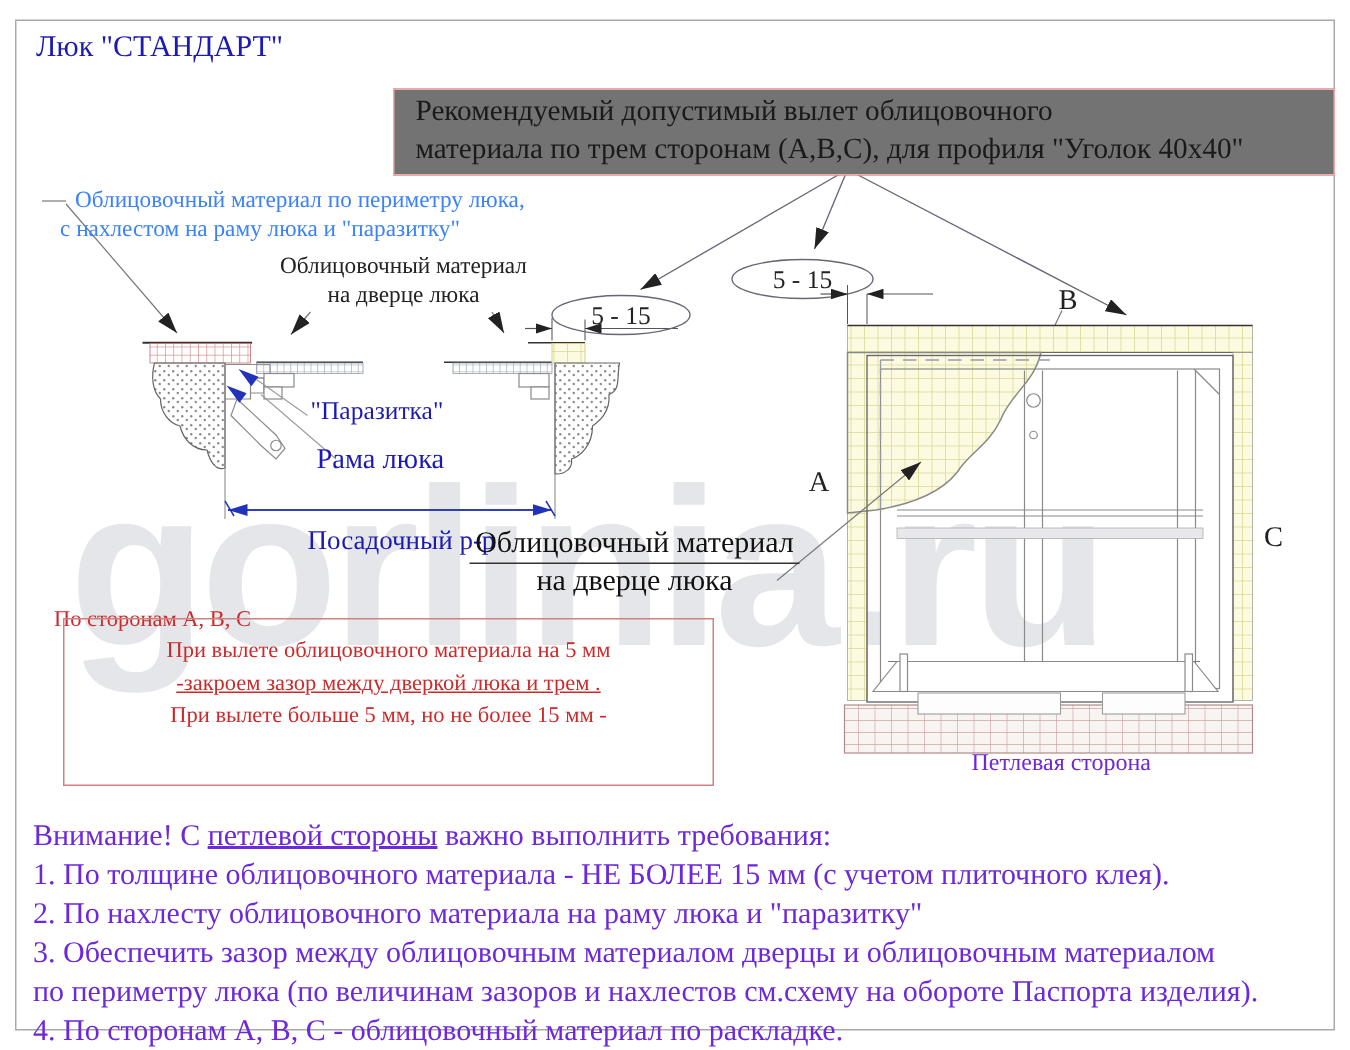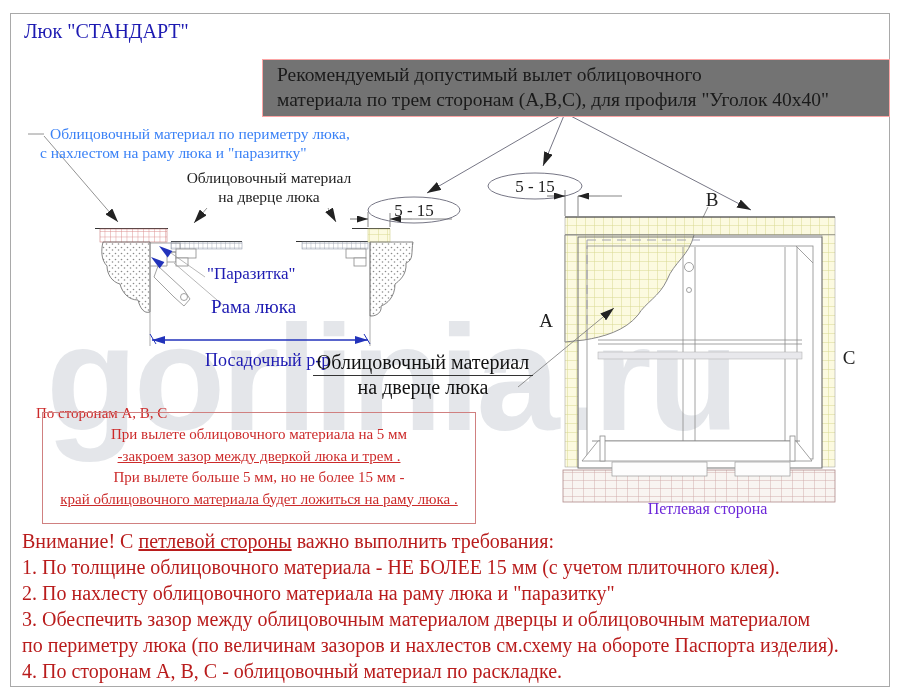--- a/index.html
+++ b/index.html
@@ -21,21 +21,21 @@
   #lab-parasitka{left:207px;top:264px;font-size:17px;}
   #lab-frame{left:211px;top:296px;font-size:19px;}
   #lab-mount{left:205px;top:318px;font-size:18px;margin-top:32px;}
   #lab-door-big{left:303px;top:351px;width:240px;text-align:center;font-size:20px;line-height:23px;color:#111;}
   #lab-door-big .u{display:inline-block;border-bottom:1px solid #333;padding:0 4px 1px 4px;}
   #red-heading{left:36px;top:393px;font-size:15px;color:#cc2a2a;margin-top:12px;}
   #red-box{left:42px;top:412px;width:434px;height:112px;border:1px solid #d08080;
            font-size:15px;line-height:21.5px;text-align:center;color:#cc2a2a;padding-top:11px;box-sizing:border-box;}
   #red-box .ul{text-decoration:underline;}
   #lab-hinge{left:620px;top:500px;width:175px;text-align:center;font-size:16px;color:#6d28d9;}
-  #req-block{left:22px;top:528px;width:860px;font-size:20px;line-height:26px;color:#b91c1c;}
+  #req-block{left:22px;top:544px;width:860px;font-size:20px;line-height:26px;color:#6d28d9;}
   #req-block .ul{text-decoration:underline;}
   .svgtext{font-family:"Liberation Serif",serif;}
 </style>
 </head>
 <body>
 
 <div id="page">
 
   <div id="page-border" class="abs"></div>
 
@@ -213,21 +213,20 @@
     <div><span class="u">Облицовочный материал</span></div>
     <div>на дверце люка</div>
   </div>
 
   <div id="red-heading" class="abs txt">По сторонам А, В, С</div>
 
   <div id="red-box" class="abs txt">
     <div>При вылете облицовочного материала  на 5 мм</div>
     <div class="ul">-закроем зазор между дверкой люка и трем .</div>
     <div>При вылете больше 5 мм, но не более 15 мм -</div>
-    <div class="ul">край облицовочного материала будет ложиться на раму люка .</div>
   </div>
 
   <div id="lab-hinge" class="abs txt">Петлевая сторона</div>
 
   <div id="req-block" class="abs txt">
     <div><span>Внимание! С </span><span class="ul">петлевой стороны</span><span> важно выполнить требования:</span></div>
     <div>1. По толщине облицовочного материала - НЕ БОЛЕЕ 15 мм (с учетом плиточного клея).</div>
     <div>2. По нахлесту облицовочного материала на раму люка и "паразитку"</div>
     <div>3. Обеспечить зазор между облицовочным материалом дверцы и облицовочным материалом</div>
     <div> по периметру люка (по величинам зазоров и нахлестов см.схему на обороте Паспорта изделия).</div>

